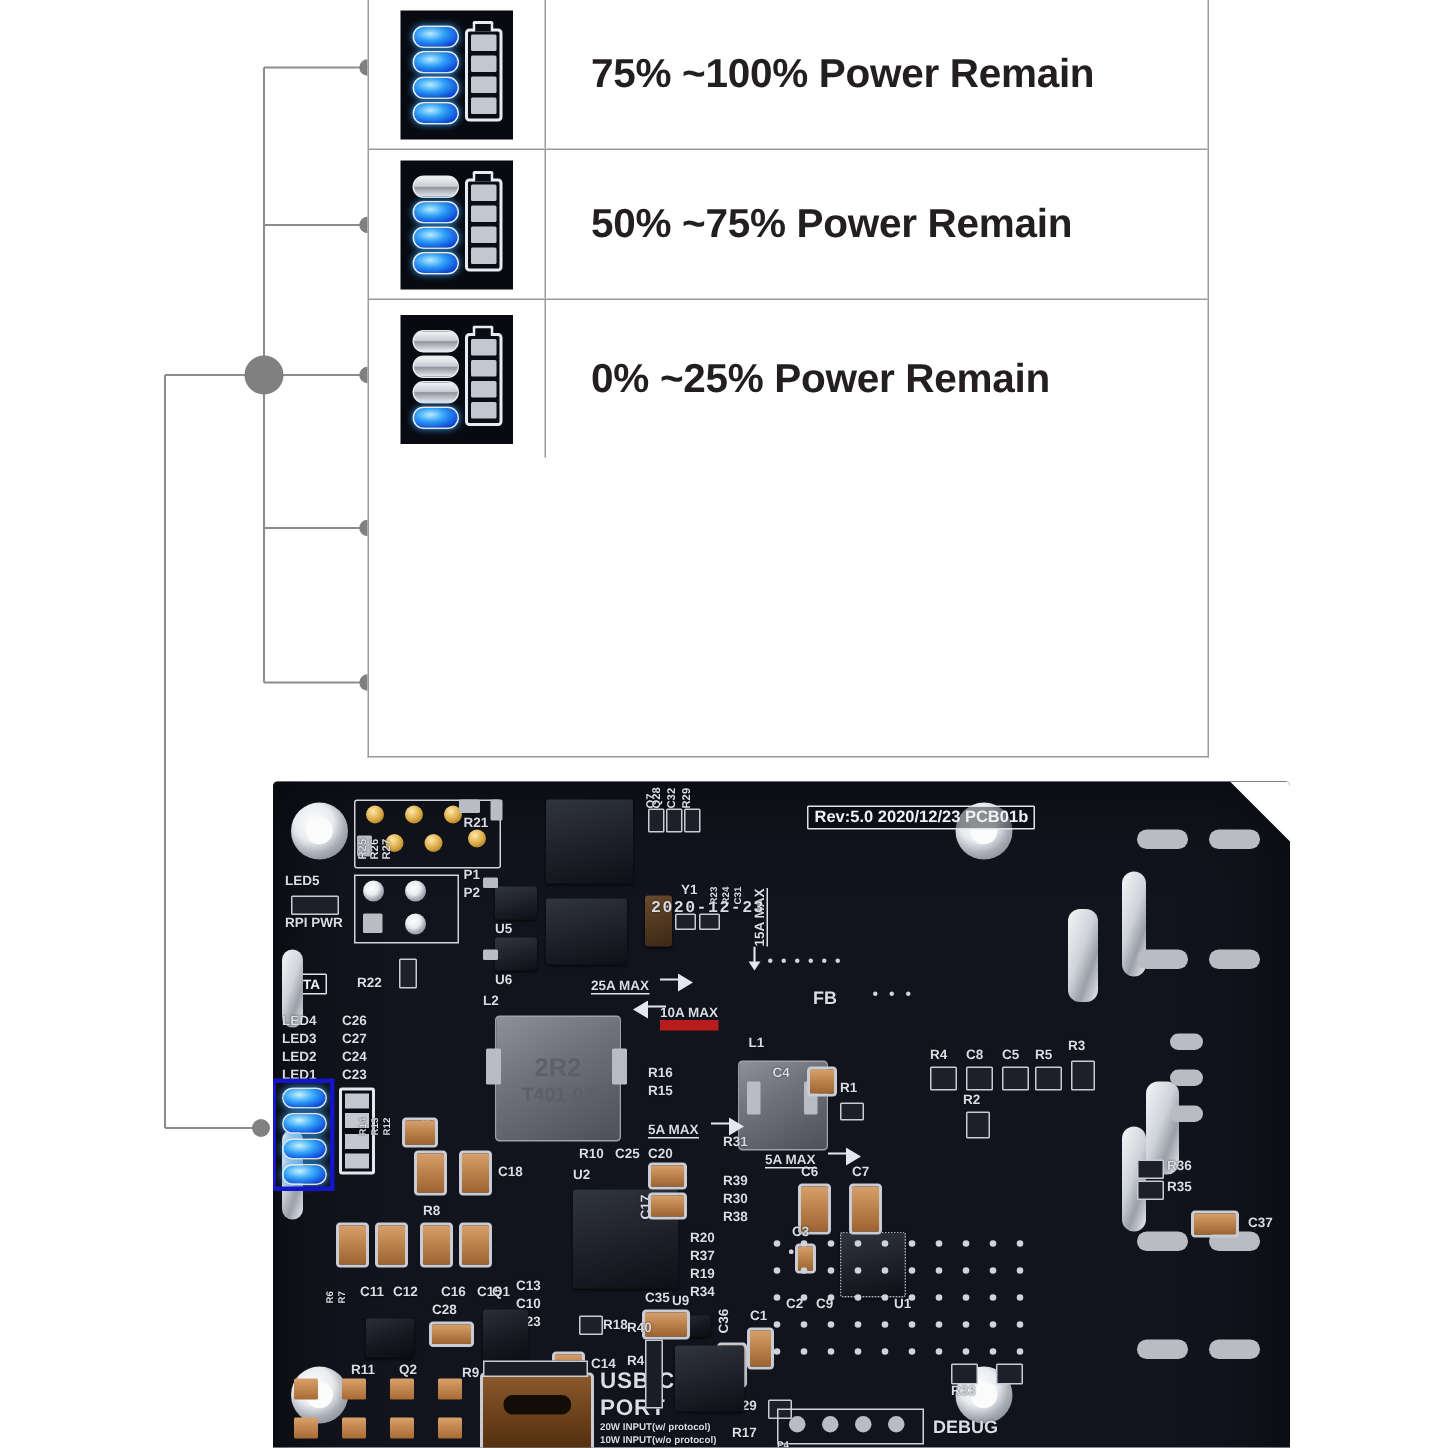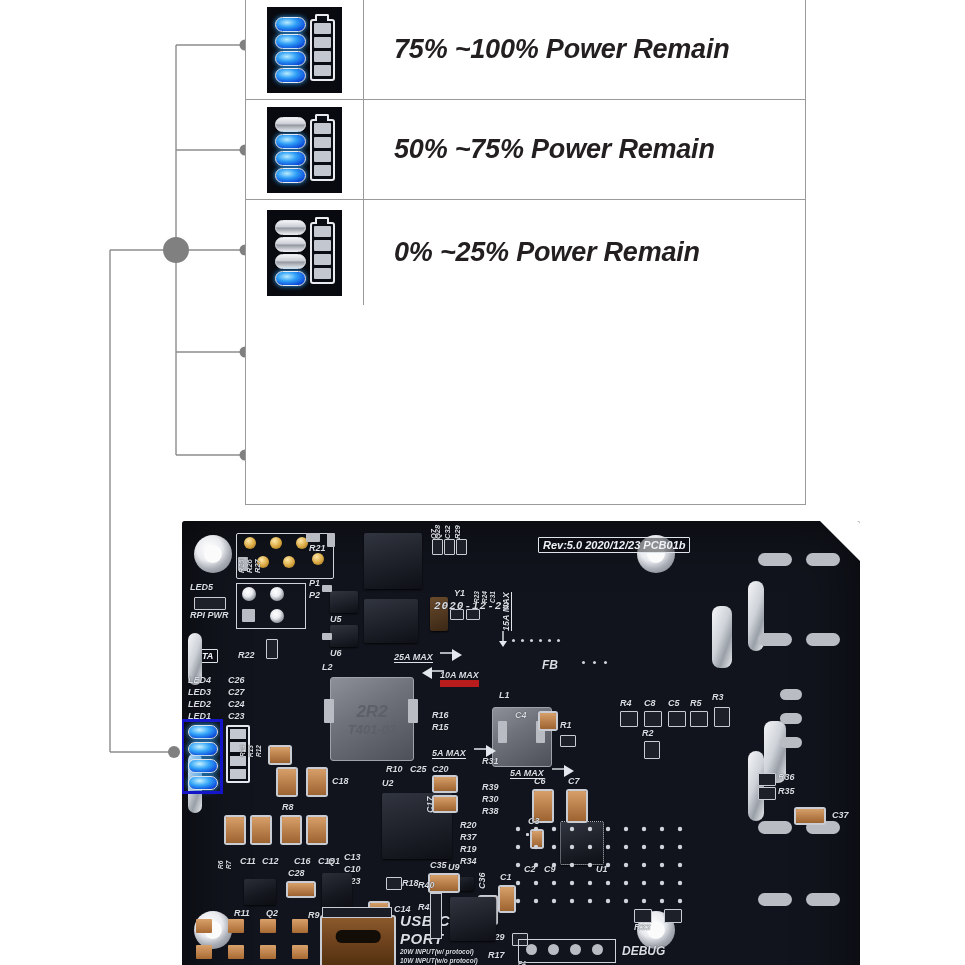--- a/index.html
+++ b/index.html
@@ -4,21 +4,21 @@
 <title>Battery LED Indicator Diagram</title>
 <style>
   html,body{margin:0;padding:0;}
   body{
     width:965px;height:965px;
     background:#ffffff;
     font-family:"Liberation Sans", sans-serif;
     position:relative;
     overflow:hidden;
   }
-  #stage{position:absolute;left:0;top:0;width:965px;height:965px;font-style:italic;}
+  #stage{position:absolute;left:0;top:0;width:965px;height:965px;}
 
   
   .legend{
     position:absolute;left:245px;top:0px;width:561px;height:505px;
     border:1px solid #9a9a9a;border-top:none;
     box-sizing:border-box;
     background:#fff;
   }
   .lrow{
     display:flex;align-items:stretch;

